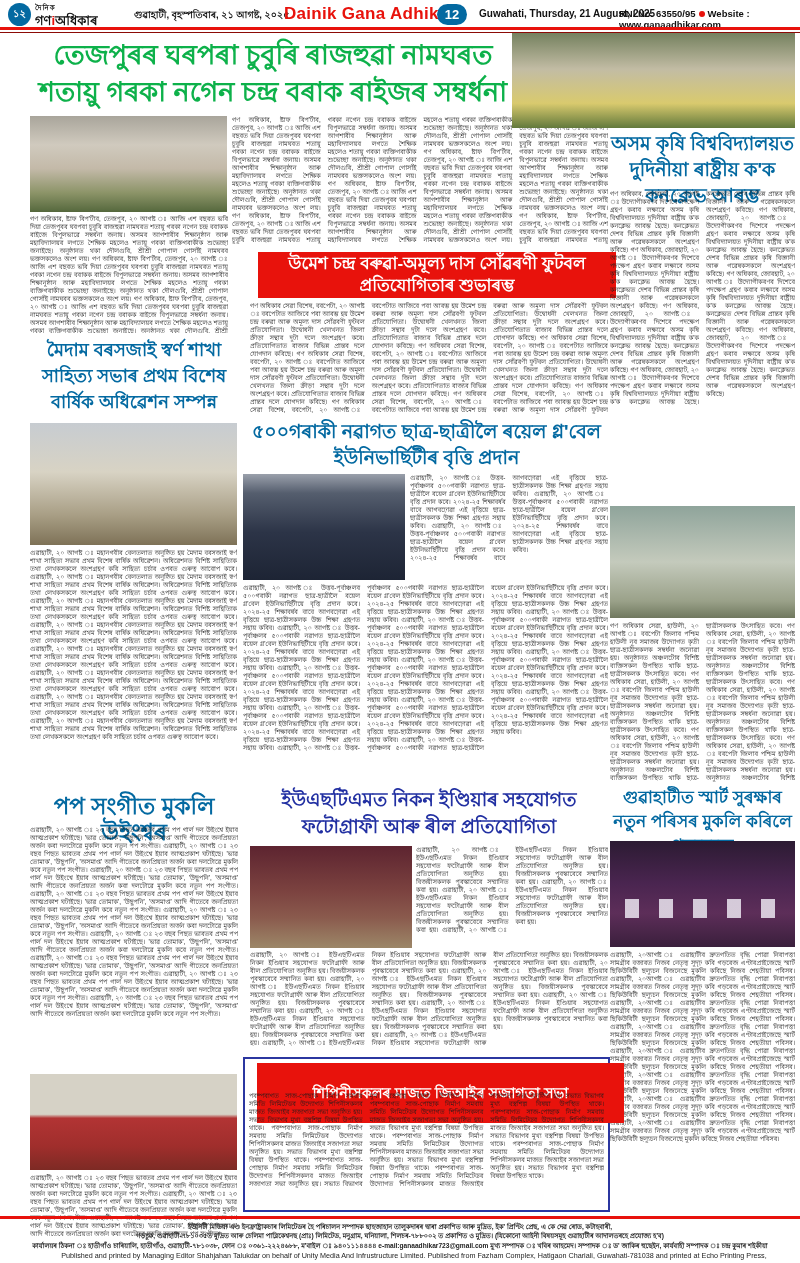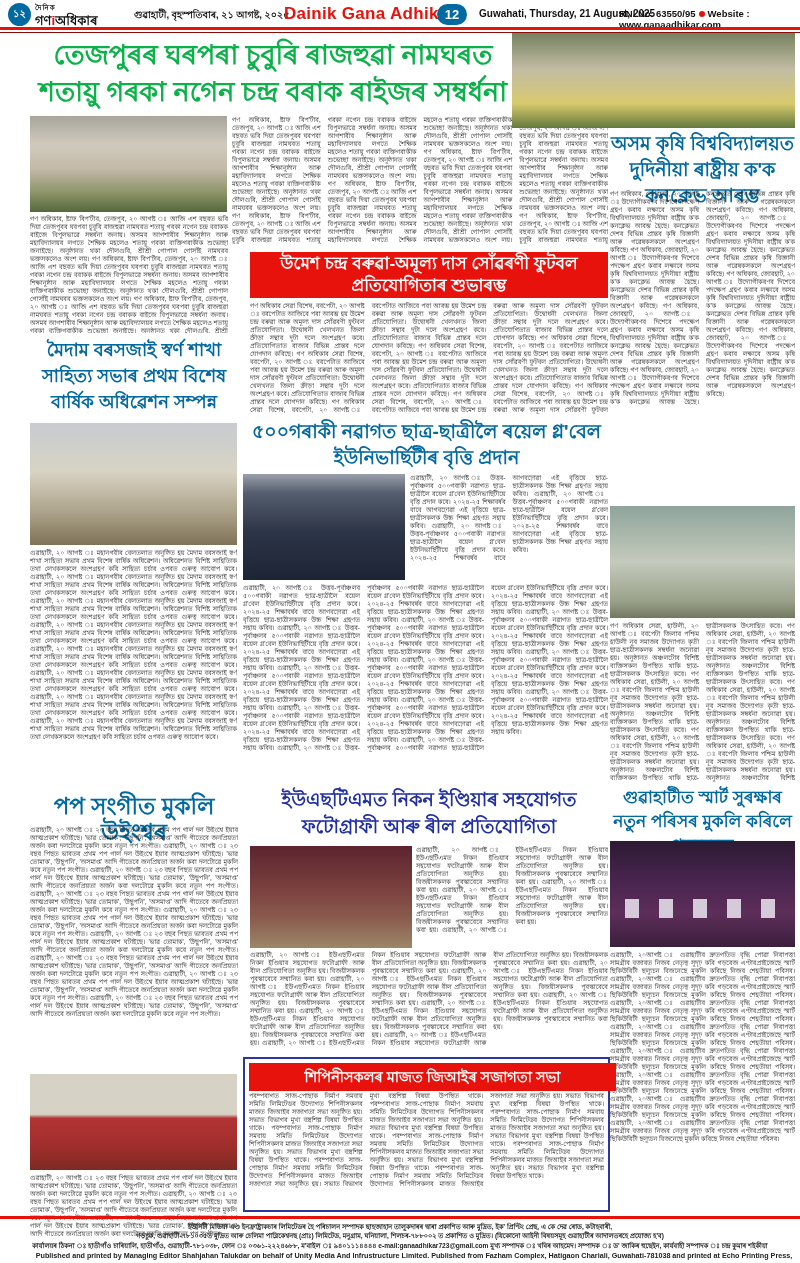--- a/index.html
+++ b/index.html
@@ -22,21 +22,21 @@
   .rule-dark{background:#8c0b07;}
   
   .hl{font-weight:bold;text-align:center;color:#0369a1;}
   .hl-green{color:#0db14a;font-size:27px;line-height:37px;}
   .hl-black-lg{font-size:19px;line-height:26px;}
   .hl-black-md{font-size:18px;line-height:26px;}
   .hl-black-sm{font-size:17px;line-height:24px;}
   .hl-blue{color:#2230a2;font-size:19px;line-height:27px;}
   .hl-pop{font-size:23px;line-height:26px;}
   .redbox{background:#e8120c;color:#fff;font-weight:bold;text-align:center;
-          display:flex;align-items:center;justify-content:center;padding:2px 6px;}
+          display:flex;align-items:center;justify-content:center;padding:18px 6px;margin-left:8px;}
   .redbox-lg{font-size:17px;line-height:22px;}
   .redbox-sm{font-size:14.5px;line-height:18px;}
   
   .body{font-size:6.4px;line-height:8px;text-align:justify;color:#1c1c1c;overflow:hidden;}
   .cols2{column-count:2;column-gap:7px;}
   .cols3{column-count:3;column-gap:7px;}
   .cols4{column-count:4;column-gap:7px;}
   
   .photo{overflow:hidden;}
   .ph-lead{background:linear-gradient(180deg,#a9a59b 0%,#d0cabe 30%,#c3b9a8 55%,#8c9468 80%,#55683d 100%);}
@@ -46,21 +46,21 @@
   .ph-hauli{background:linear-gradient(180deg,#8fa49b 0%,#c4cabc 50%,#9aa189 85%,#70785f 100%);}
   .ph-pop{background:linear-gradient(180deg,#d6d2c6 0%,#d6d2c6 42%,#b23434 46%,#a02e2c 75%,#7d2a24 100%);}
   .ph-ustm{background:linear-gradient(180deg,#5d2430 0%,#7c4340 45%,#8a5a4d 70%,#9c8768 100%);}
   .ph-godrej{background:linear-gradient(180deg,#2c1b33 0%,#4a2550 40%,#5d2e59 68%,#3a1f3c 100%);}
   .ph-shine{position:absolute;left:8%;top:55%;width:84%;height:18%;
             background:repeating-linear-gradient(90deg,rgba(235,230,240,.85) 0 14px,rgba(235,230,240,0) 14px 34px);}
   
   .gi-box{border:2px solid #2b36a0;}
   
   .imp{font-size:6.6px;line-height:9px;text-align:center;color:#222;font-weight:bold;white-space:nowrap;overflow:hidden;}
-  .imp-eng{font-size:7.2px;font-weight:bold;padding-left:28px;}
+  .imp-eng{font-size:7.2px;font-weight:normal;padding-left:28px;}
 </style>
 </head>
 <body>
 
 <div id="page">
 
   <div class="abs badge badge-left" style="left:8px;top:3px;">১২</div>
   <div class="abs" style="left:35px;top:2px;width:100px;height:25px;">
     <div class="logo-small">দৈনিক</div>
     <div class="logo-big"><span>গণ</span><span class="logo-accent">i</span><span>অধিকাৰ</span></div>

